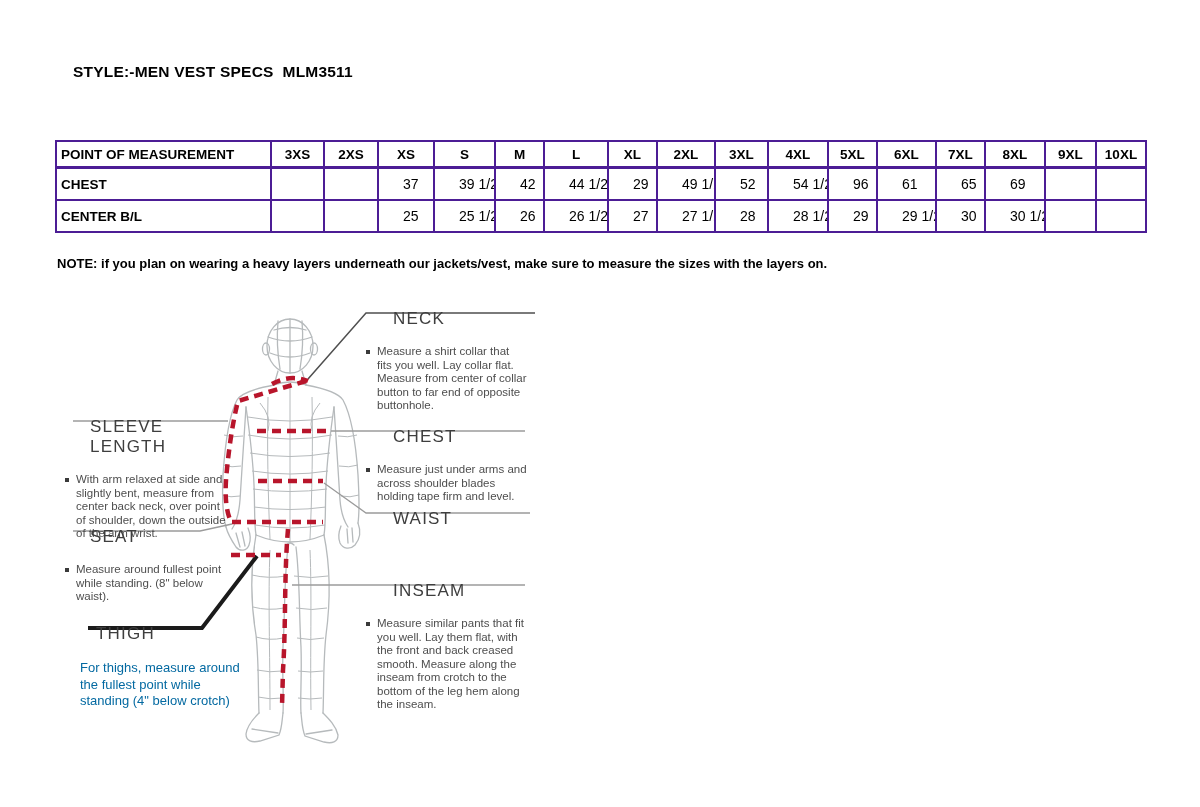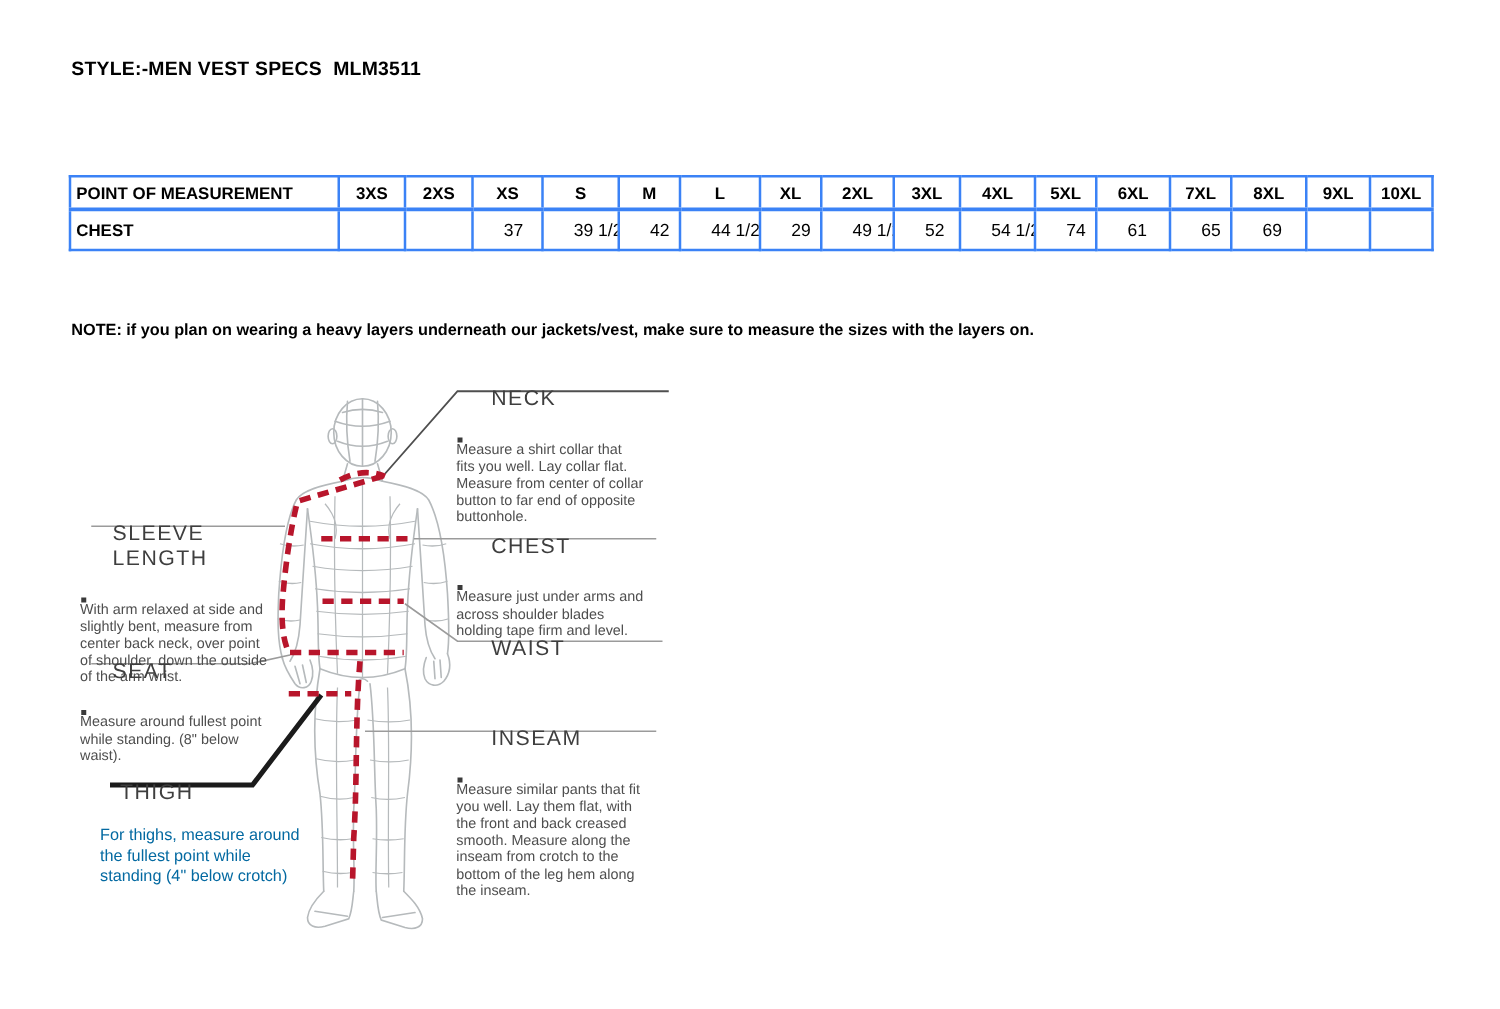--- a/index.html
+++ b/index.html
@@ -1,30 +1,30 @@
 <!DOCTYPE html>
 <html style="--measure-line: #b8152b; --wireframe: #b6babc; --leader: #9b9b9b; --leader-dark: #4f4f4f; --thick-line: #1b1b1b;"><head>
 <meta charset="utf-8">
 <style>
   html,body{margin:0;padding:0;background:#fff;}
   .page{
     position:relative;width:1200px;height:807px;background:#ffffff;overflow:hidden;
     font-family:"Liberation Sans",sans-serif;color:#000;
   }
   .title{
-    position:absolute;left:57px;top:47px;margin:0;
+    position:absolute;left:57px;top:47px;margin:16px;
     font-size:15.5px;font-weight:bold;letter-spacing:.2px;white-space:pre;
   }
   
   .spec-table{
     position:absolute;left:55px;top:140px;width:1090px;
     border-collapse:collapse;table-layout:fixed;
   }
   .spec-table th,.spec-table td{
-    border:2px solid #3b82f6;overflow:hidden;white-space:nowrap;vertical-align:middle;
+    border:2px solid #4c1d95;overflow:hidden;white-space:nowrap;vertical-align:middle;
   }
   .spec-table thead th{
     font-size:13.5px;font-weight:bold;height:22px;text-align:center;border-bottom-width:3px;
   }
   .spec-table thead th.pom{text-align:left;padding-left:4px;}
   .spec-table tbody td{height:28px;font-size:14px;font-weight:normal;text-align:left;padding-left:24px;}
   .spec-table tbody td.rowlabel{font-weight:bold;font-size:13.5px;padding-left:4px;}
   .note{
     position:absolute;left:57px;top:256px;margin:0;width:1100px;
     font-size:13px;font-weight:bold;
@@ -32,21 +32,21 @@
   
   .diagram{position:absolute;left:60px;top:285px;width:480px;height:465px;}
   .diagram svg{position:absolute;left:0;top:0;}
   .sec{position:absolute;width:175px;}
   .sec h2{
     margin:16px;font-size:17px;line-height:20px;font-weight:400;
     letter-spacing:1.2px;color:#3e3e3e;font-family:"Liberation Sans",sans-serif;
   }
   .sec.right h2{padding-left:12px;}
   .sec.left h2{padding-left:10px;}
-  .desc{display:flex;margin-top:9px;flex-direction:column;}
+  .desc{display:flex;margin-top:9px;}
   .desc .bullet{flex:none;width:4px;height:4px;background:#3a3a3a;margin:5px 7px 0 1px;}
   .desc p{margin:0;width:150px;font-size:11.5px;line-height:13.5px;color:#4e4e4e;}
   .sec.thigh h2{padding-left:5px;}
   .thigh-desc{margin:10px 0 0 0;padding-left:5px;width:168px;
     font-size:13px;line-height:16.5px;color:#0369a1;}
 </style>
 </head>
 <body>
 
 <div class="page">
@@ -100,24 +100,43 @@
         <td></td>
         <td></td>
         <td>37</td>
         <td>39 1/2</td>
         <td>42</td>
         <td>44 1/2</td>
         <td>29</td>
         <td>49 1/2</td>
         <td>52</td>
         <td>54 1/2</td>
-        <td>74</td>
+        <td>96</td>
         <td>61</td>
         <td>65</td>
         <td>69</td>
+        <td></td>
+        <td></td>
+      </tr>
+      <tr>
+        <td class="rowlabel">CENTER B/L</td>
+        <td></td>
+        <td></td>
+        <td>25</td>
+        <td>25 1/2</td>
+        <td>26</td>
+        <td>26 1/2</td>
+        <td>27</td>
+        <td>27 1/2</td>
+        <td>28</td>
+        <td>28 1/2</td>
+        <td>29</td>
+        <td>29 1/2</td>
+        <td>30</td>
+        <td>30 1/2</td>
         <td></td>
         <td></td>
       </tr>
     </tbody>
   </table>
 
   <p class="note">NOTE: if you plan on wearing a heavy layers underneath our jackets/vest, make sure to measure the sizes with the layers on.</p>
 
   <div class="diagram">
 

